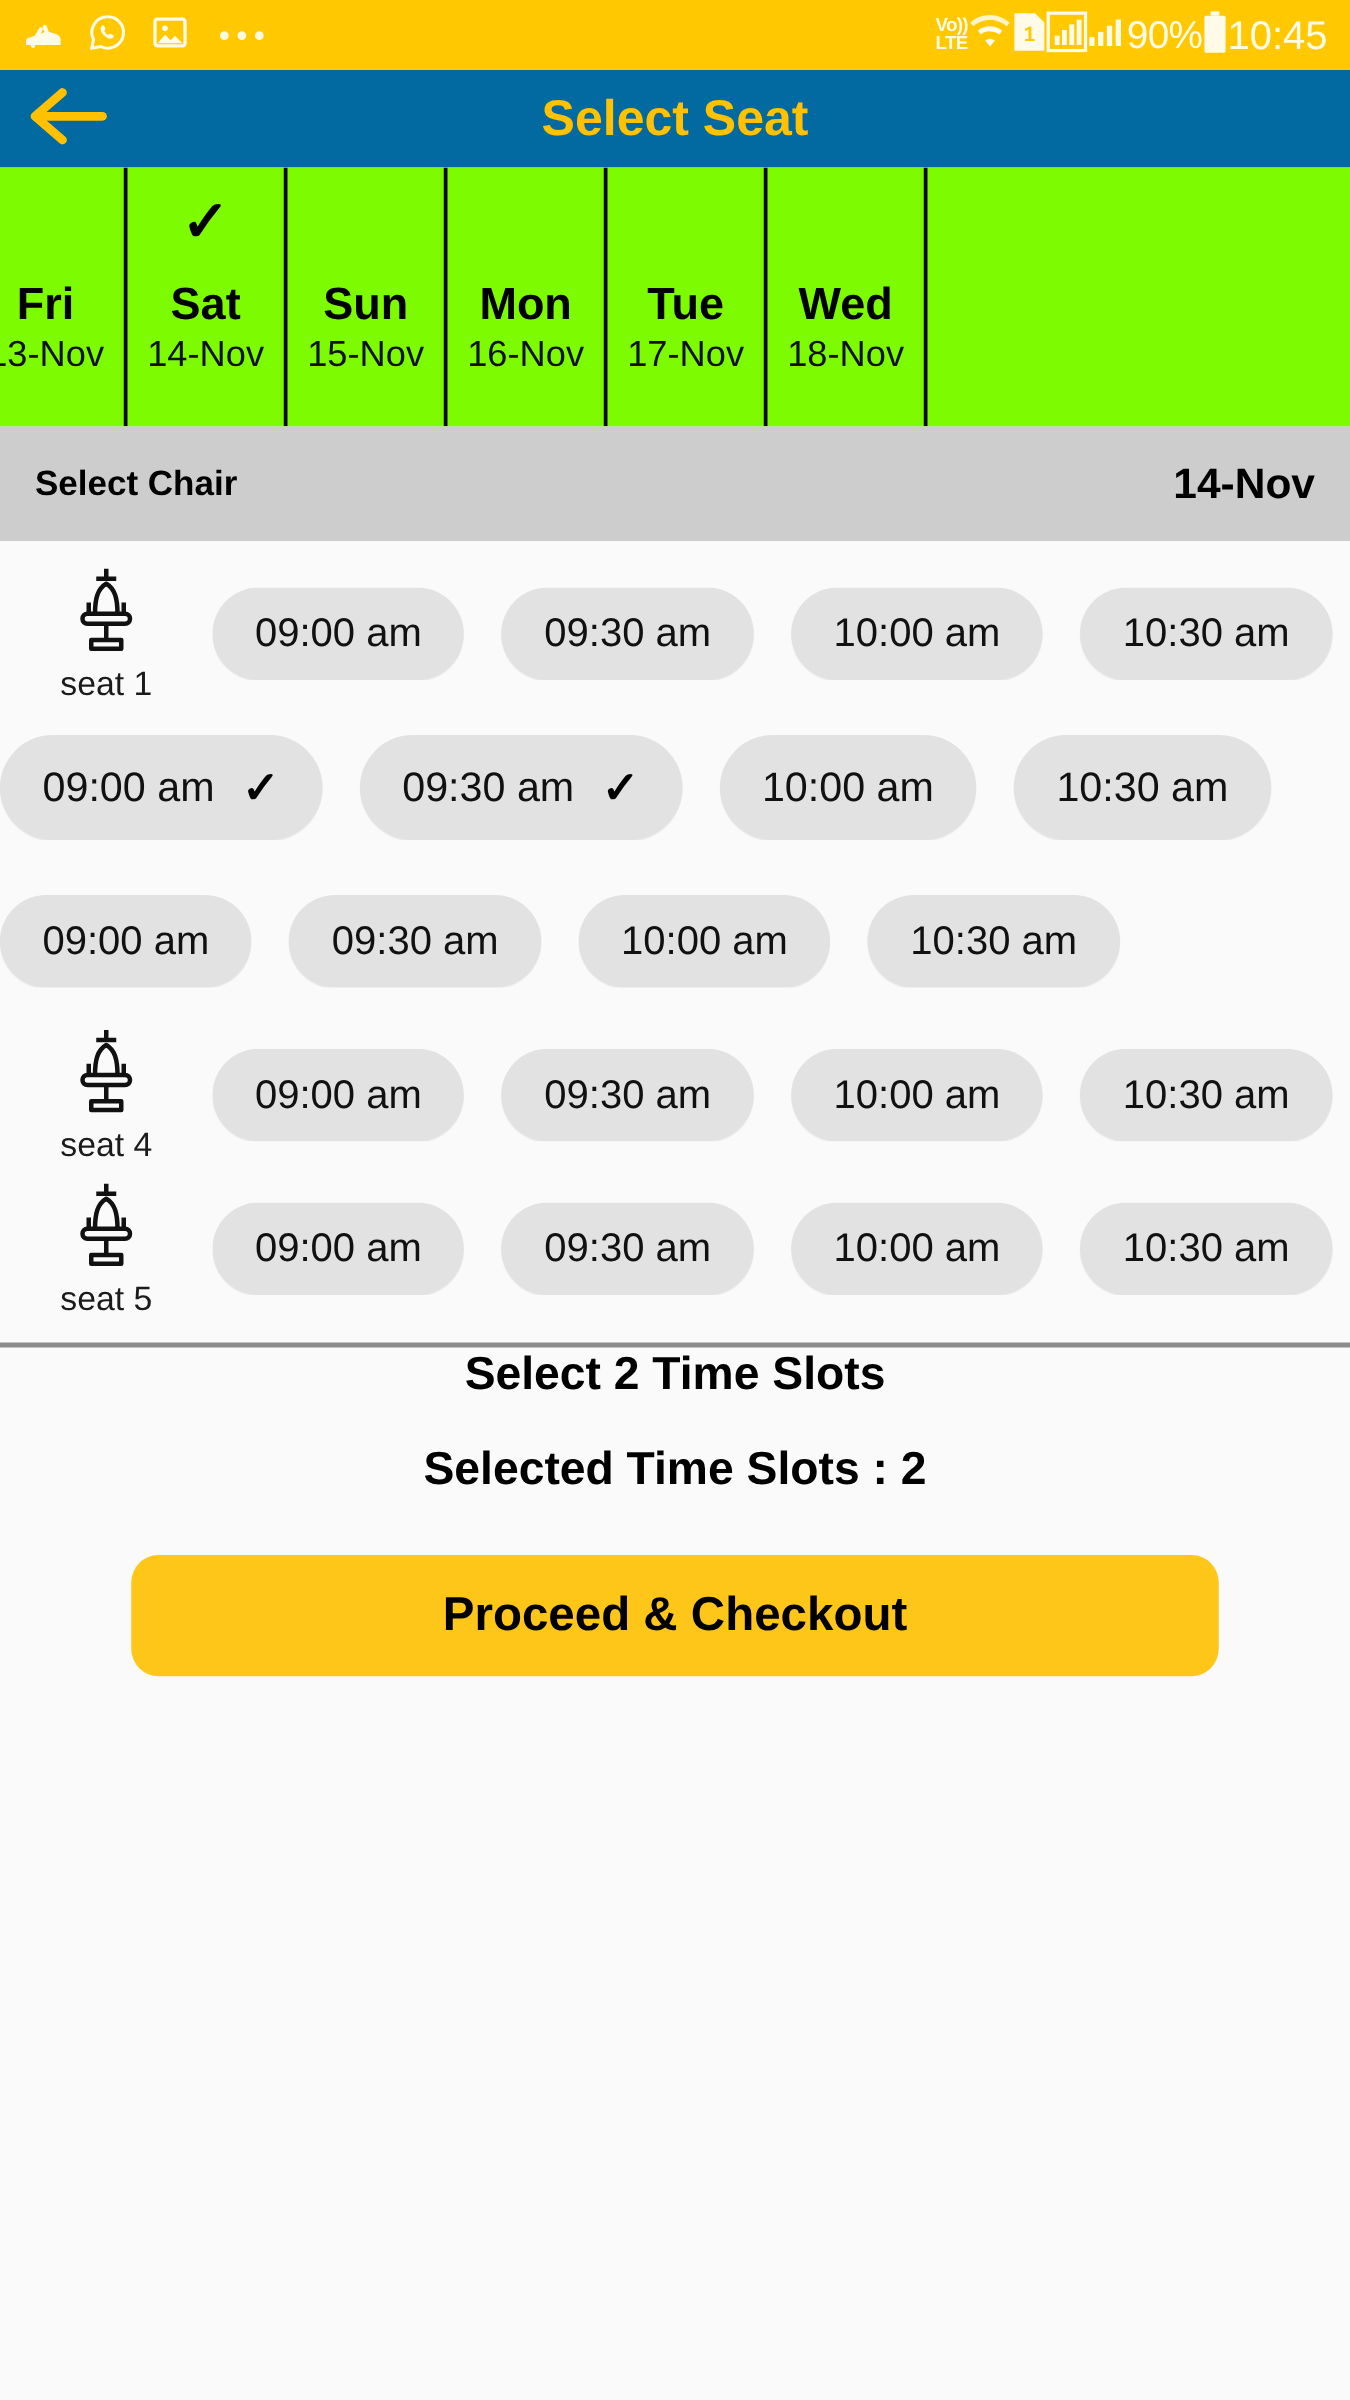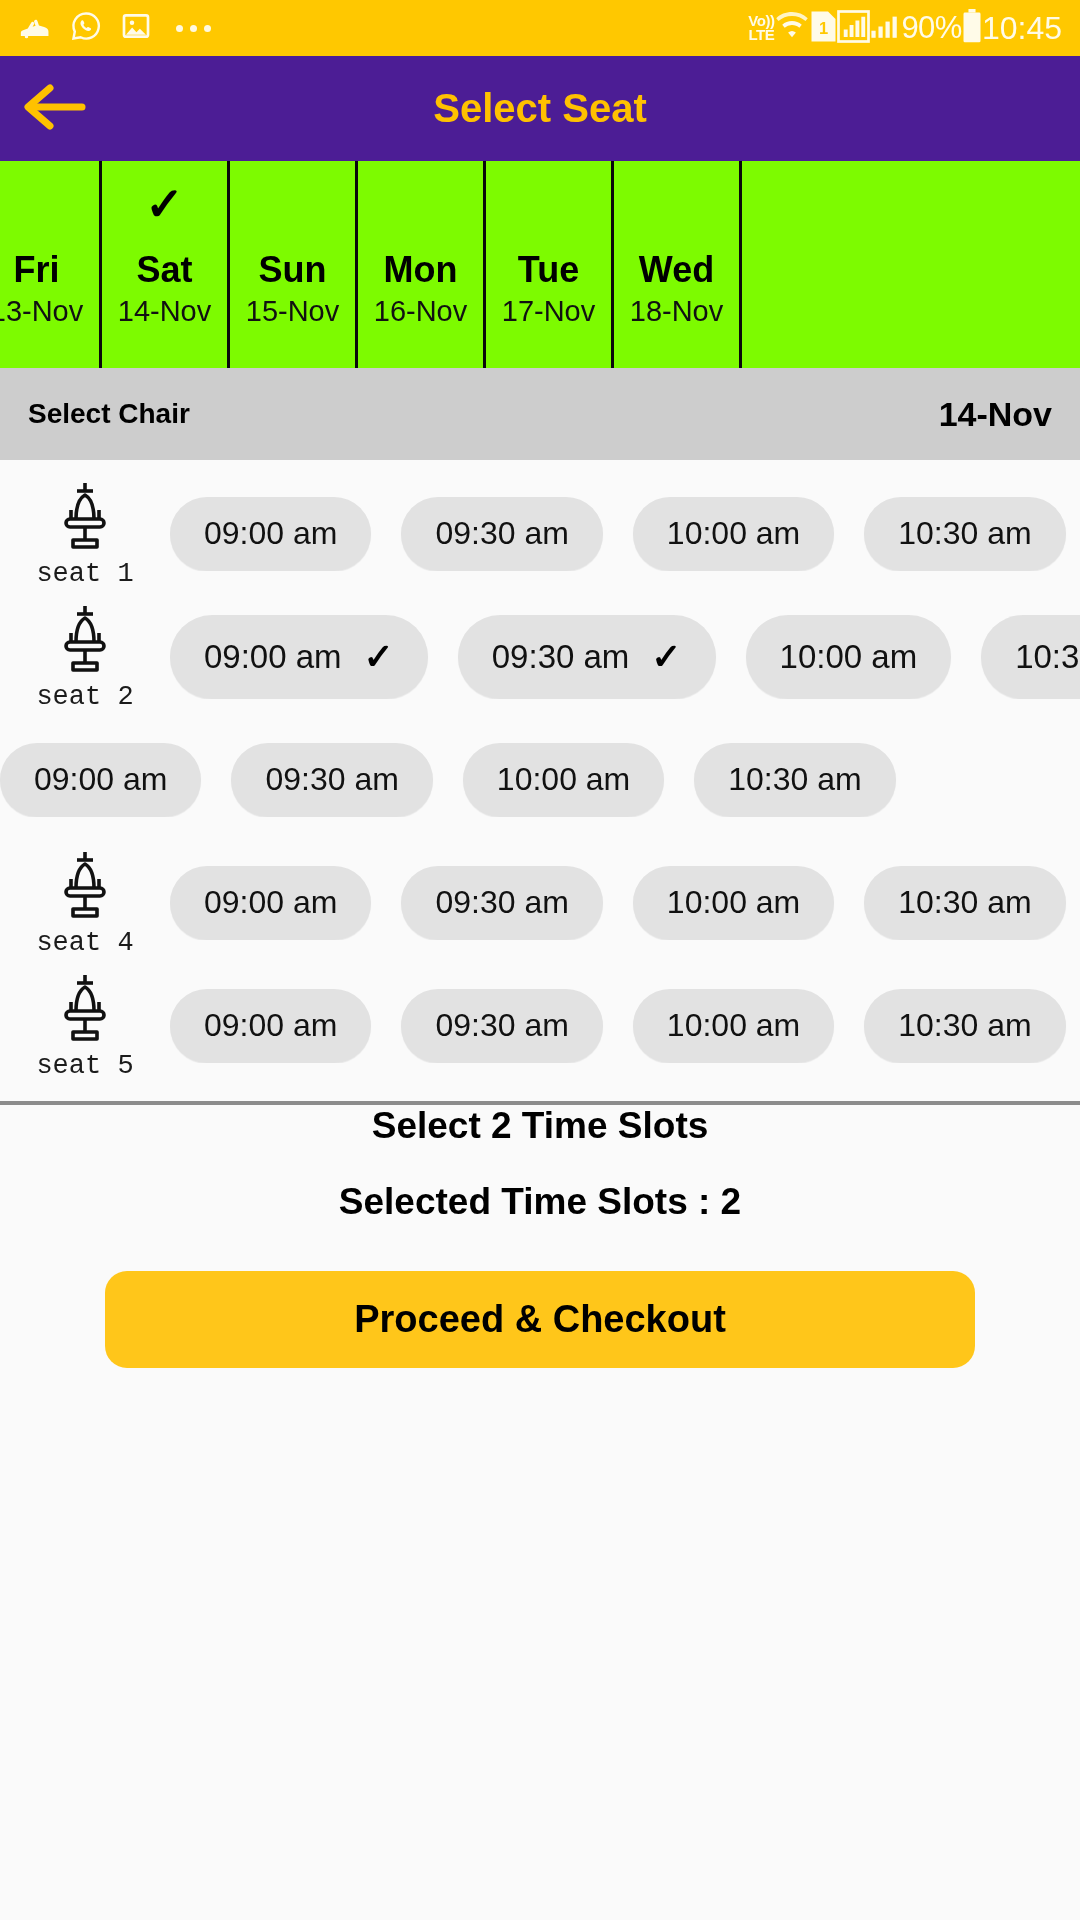--- a/index.html
+++ b/index.html
@@ -22,21 +22,21 @@
   .sb-dots i{ width:7px; height:7px; border-radius:50%; background:#fff9e0; display:block; }
   .sb-volte{
     color:#fffbe8; font-size:15px; font-weight:bold; line-height:14px;
     text-align:center; letter-spacing:-.5px;
   }
   .sb-pct{ color:#fffbe8; font-size:31px; font-weight:400; letter-spacing:-.5px; }
   .sb-clock{ color:#fffbe8; font-size:32px; font-weight:400; letter-spacing:0px; }
 
   
   .appbar{
-    height:105px; background:#4c1d95; display:flex; align-items:center;
+    height:78px; background:#0369a1; display:flex; align-items:center;
     position:relative;
   }
   .back-btn{
     width:110px; height:105px; display:flex; align-items:center; justify-content:center;
     cursor:pointer;
   }
   .appbar-title{
     position:absolute; left:0; right:0; text-align:center;
     color:#FFC100; font-size:40px; font-weight:bold;
     pointer-events:none;
@@ -72,21 +72,21 @@
 
   
   .seatlist{ background:#fafafa; padding-top:12px; }
   .seatrow{
     display:flex; align-items:center; height:123px; overflow:hidden;
   }
   .seat-col{
     flex:0 0 170px; display:flex; flex-direction:column; align-items:center;
     justify-content:center;
   }
-  .seat-label{ font-size:27px; color:#1b1b1b; margin-top:4px;font-family:Liberation Mono, monospace; }
+  .seat-label{ font-size:27px; color:#1b1b1b; margin-top:4px; }
   .slot-col{
     flex:1 1 auto; display:flex; align-items:center; gap:30px;
     overflow:hidden; padding-right:0;
   }
   .chip{
     background:#e2e2e2; border-radius:42px; height:74px;
     display:flex; align-items:center; justify-content:center; gap:22px;
     padding:0 34px; flex:0 0 auto; cursor:pointer;
     box-shadow:0 1px 1px rgba(0,0,0,.07);
   }
@@ -265,35 +265,20 @@
       <div class="chip">
         <span class="chip-text">10:00 am</span>
       </div>
       <div class="chip">
         <span class="chip-text">10:30 am</span>
       </div>
     </div>
   </div>
 
   <div class="seatrow selected">
-    <div class="seat-col">
-      <span>
-        <svg width="60" height="72" viewBox="0 0 60 72" fill="none" stroke="#111" stroke-width="3.6" stroke-linejoin="round">
-          <path d="M30 4 v8"></path>
-          <path d="M22 12 h16"></path>
-          <path d="M21 40 c0-12 2-20 9-24 7 4 9 12 9 24"></path>
-          <path d="M16 31 v10"></path>
-            <path d="M44 31 v10"></path>
-          <rect x="11" y="40" width="38" height="8" rx="4"></rect>
-          <path d="M30 48 v13"></path>
-          <rect x="18" y="61" width="24" height="7"></rect>
-        </svg>
-      </span>
-      <div class="seat-label">seat 2</div>
-    </div>
     <div class="slot-col">
       <div class="chip">
         <span class="chip-text">09:00 am</span>
         <span class="chip-check">✓</span>
       </div>
       <div class="chip">
         <span class="chip-text">09:30 am</span>
         <span class="chip-check">✓</span>
       </div>
       <div class="chip">

